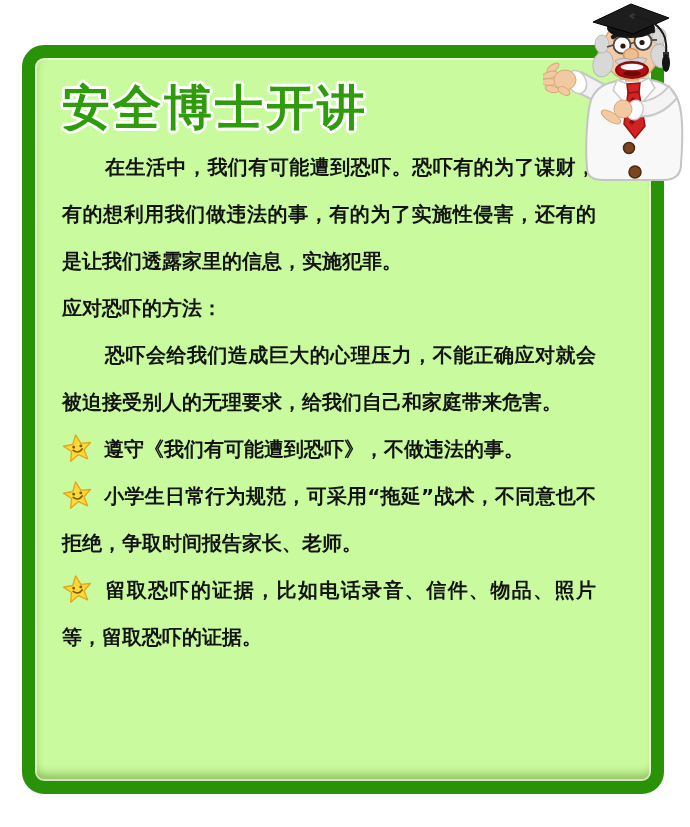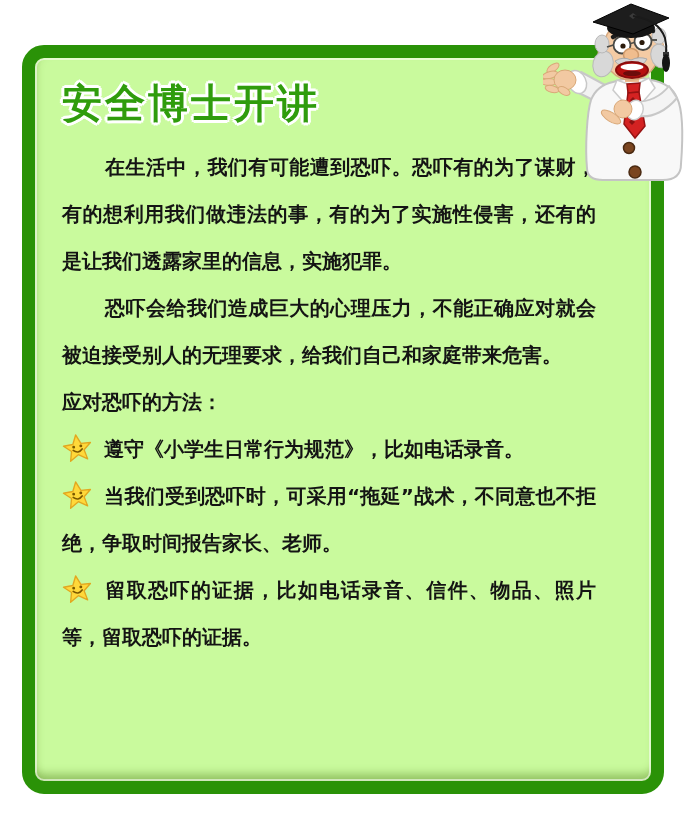--- a/index.html
+++ b/index.html
@@ -14,21 +14,21 @@
     border:13px solid var(--frame-green,#2a9207);
     border-radius:22px;
     background:var(--panel-bg,#c9fa9d);
     box-shadow:
       inset 0 0 0 2px rgba(255,255,255,.55),
       inset 0 -11px 9px -4px rgba(85,130,30,.45),
       inset 7px 0 9px -6px rgba(85,130,30,.28);
   }
   .page-title{
     position:absolute;left:62px;top:76px;
-    font-size:40px;font-weight:bold;letter-spacing:3px;
+    font-size:48px;font-weight:bold;letter-spacing:3px;
     color:var(--title-green,#2f9c0c);
     text-shadow:
       -3px 0 0 #fff, 3px 0 0 #fff, 0 -3px 0 #fff, 0 3px 0 #fff,
       -2px -2px 0 #fff, 2px -2px 0 #fff, -2px 2px 0 #fff, 2px 2px 0 #fff;
   }
   .content{
     position:absolute;left:62px;top:144px;width:534px;
     font-size:20px;line-height:47px;font-weight:bold;
     color:var(--text-black,#141414);
     text-align:justify;
@@ -49,38 +49,38 @@
 <body>
 
 <div class="page">
 
   <div class="panel"></div>
 
   <div class="page-title">安全博士开讲</div>
 
   <div class="content">
       <div class="block para"><span>在生活中，我们有可能遭到恐吓。恐吓有的为了谋财，有的想利用我们做违法的事，有的为了实施性侵害，还有的是让我们透露家里的信息，实施犯罪。</span></div>
+      <div class="block heading"><span>应对恐吓的方法：</span></div>
       <div class="block para"><span>恐吓会给我们造成巨大的心理压力，不能正确应对就会被迫接受别人的无理要求，给我们自己和家庭带来危害。</span></div>
-      <div class="block heading"><span>应对恐吓的方法：</span></div>
       <div class="block bullet"><svg class="star" viewBox="0 0 34 32">
     <g transform="rotate(-8 17 17)">
       <polygon class="star-body" points="17,2 21.5,12 32,12.5 24,19.5 26.5,30 17,24 7.5,30 10,19.5 2,12.5 12.5,12"></polygon>
       <circle class="star-eye" cx="13" cy="15" r="1.6"></circle>
       <circle class="star-eye" cx="21" cy="14.7" r="1.6"></circle>
       <path class="star-smile" d="M12,18.5 Q17,23.5 22,18.3"></path>
     </g>
-  </svg><span>遵守《小学生日常行为规范》，比如电话录音。</span></div>
+  </svg><span>遵守《我们有可能遭到恐吓》，不做违法的事。</span></div>
       <div class="block bullet"><svg class="star" viewBox="0 0 34 32">
     <g transform="rotate(-8 17 17)">
       <polygon class="star-body" points="17,2 21.5,12 32,12.5 24,19.5 26.5,30 17,24 7.5,30 10,19.5 2,12.5 12.5,12"></polygon>
       <circle class="star-eye" cx="13" cy="15" r="1.6"></circle>
       <circle class="star-eye" cx="21" cy="14.7" r="1.6"></circle>
       <path class="star-smile" d="M12,18.5 Q17,23.5 22,18.3"></path>
     </g>
-  </svg><span>当我们受到恐吓时，可采用“拖延”战术，不同意也不拒绝，争取时间报告家长、老师。</span></div>
+  </svg><span>小学生日常行为规范，可采用“拖延”战术，不同意也不拒绝，争取时间报告家长、老师。</span></div>
       <div class="block bullet"><svg class="star" viewBox="0 0 34 32">
     <g transform="rotate(-8 17 17)">
       <polygon class="star-body" points="17,2 21.5,12 32,12.5 24,19.5 26.5,30 17,24 7.5,30 10,19.5 2,12.5 12.5,12"></polygon>
       <circle class="star-eye" cx="13" cy="15" r="1.6"></circle>
       <circle class="star-eye" cx="21" cy="14.7" r="1.6"></circle>
       <path class="star-smile" d="M12,18.5 Q17,23.5 22,18.3"></path>
     </g>
   </svg><span>留取恐吓的证据，比如电话录音、信件、物品、照片等，留取恐吓的证据。</span></div>
     </div>
 

